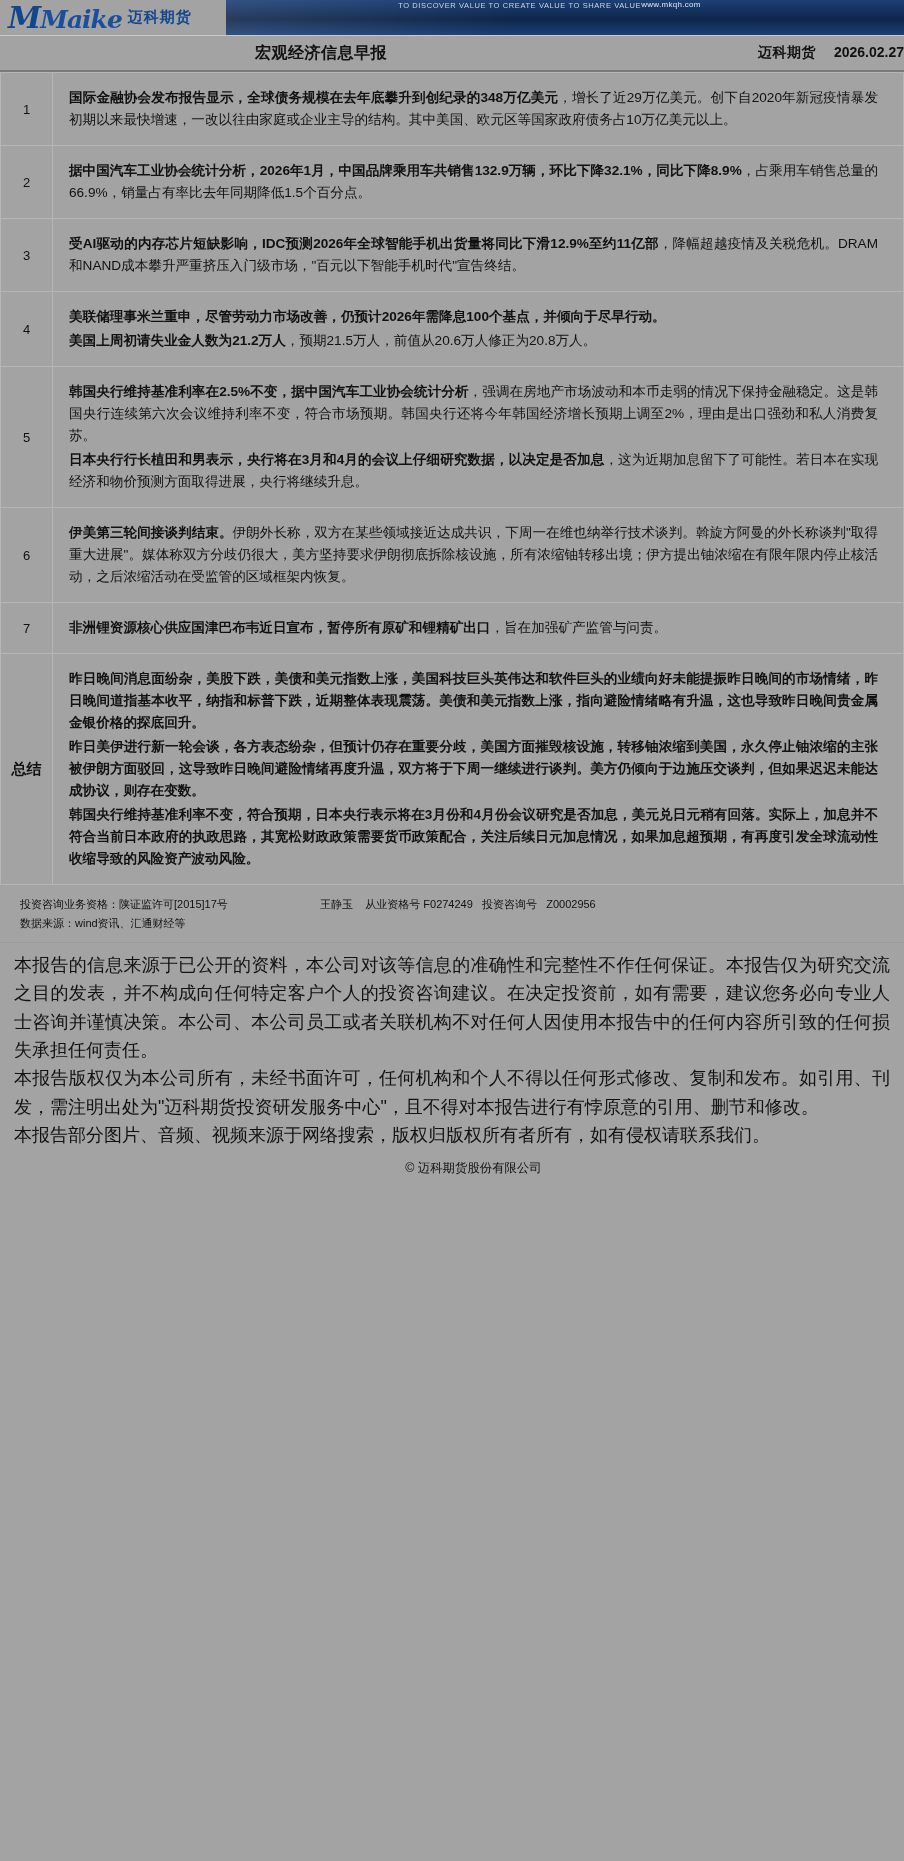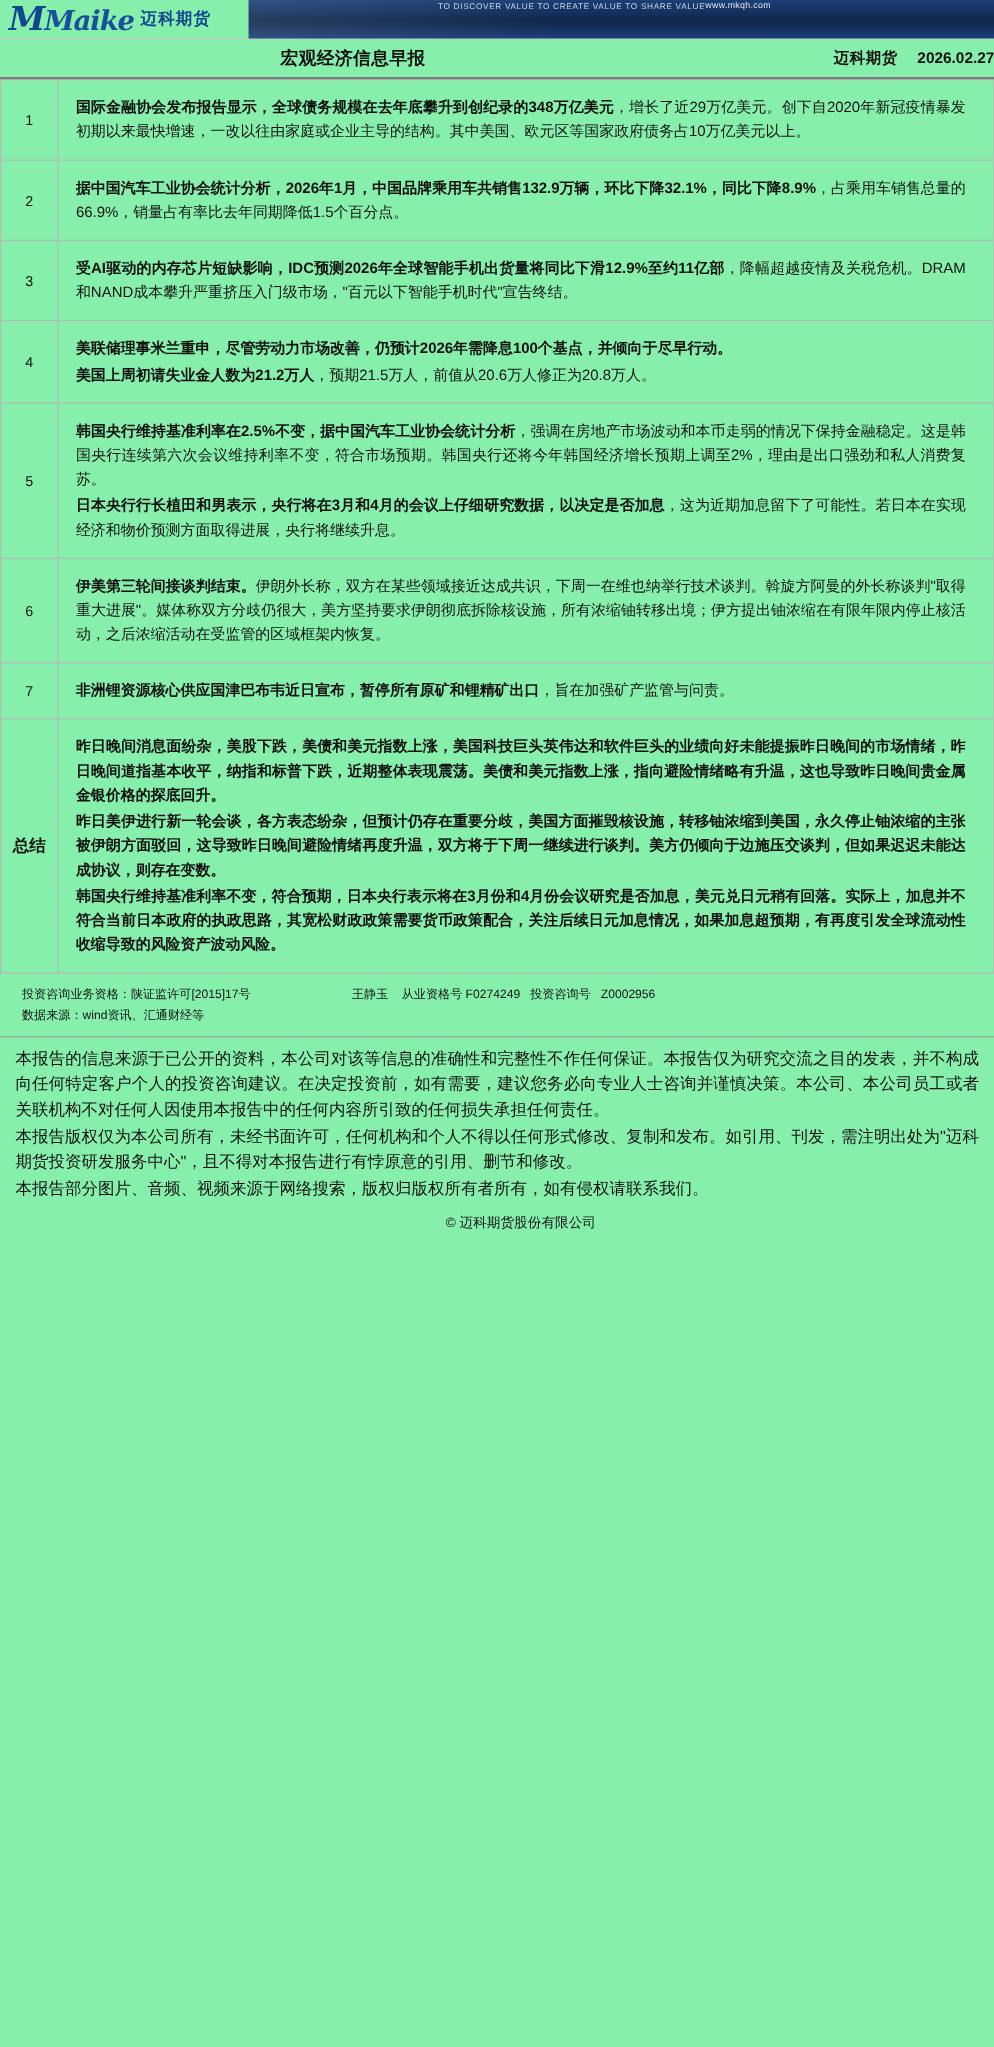--- a/index.html
+++ b/index.html
@@ -6,21 +6,21 @@
   html, body {
     margin: 0;
     padding: 0;
     background: #ffffff;
     font-family: "Liberation Sans", sans-serif;
   }
   .page {
     width: 904px;
     min-height: 1861px;
     margin: 0 auto;
-    background: #86efac;
+    background: #a3a3a3;
     position: relative;
   }
 
   
   .banner {
     height: 36px;
     display: flex;
     align-items: stretch;
     border-bottom: 1px solid #c9c9c9;
   }
@@ -154,21 +154,21 @@
   .meta-line1 { display: flex; }
   .meta-lic { width: 300px; }
   .meta-person { }
   .meta-sep {
     border-bottom: 1px solid #9a9a9a;
     margin: 6px 0 8px 0;
   }
 
   .disclaimer {
     padding: 0 14px 10px 14px;
-    font-size: 15px;
+    font-size: 18px;
     line-height: 1.58;
     color: #111;
     text-align: justify;
   }
   .disclaimer p { margin: 0; }
   .copyright {
     text-align: center;
     font-size: 12.4px;
     padding-bottom: 16px;
     color: #111;

